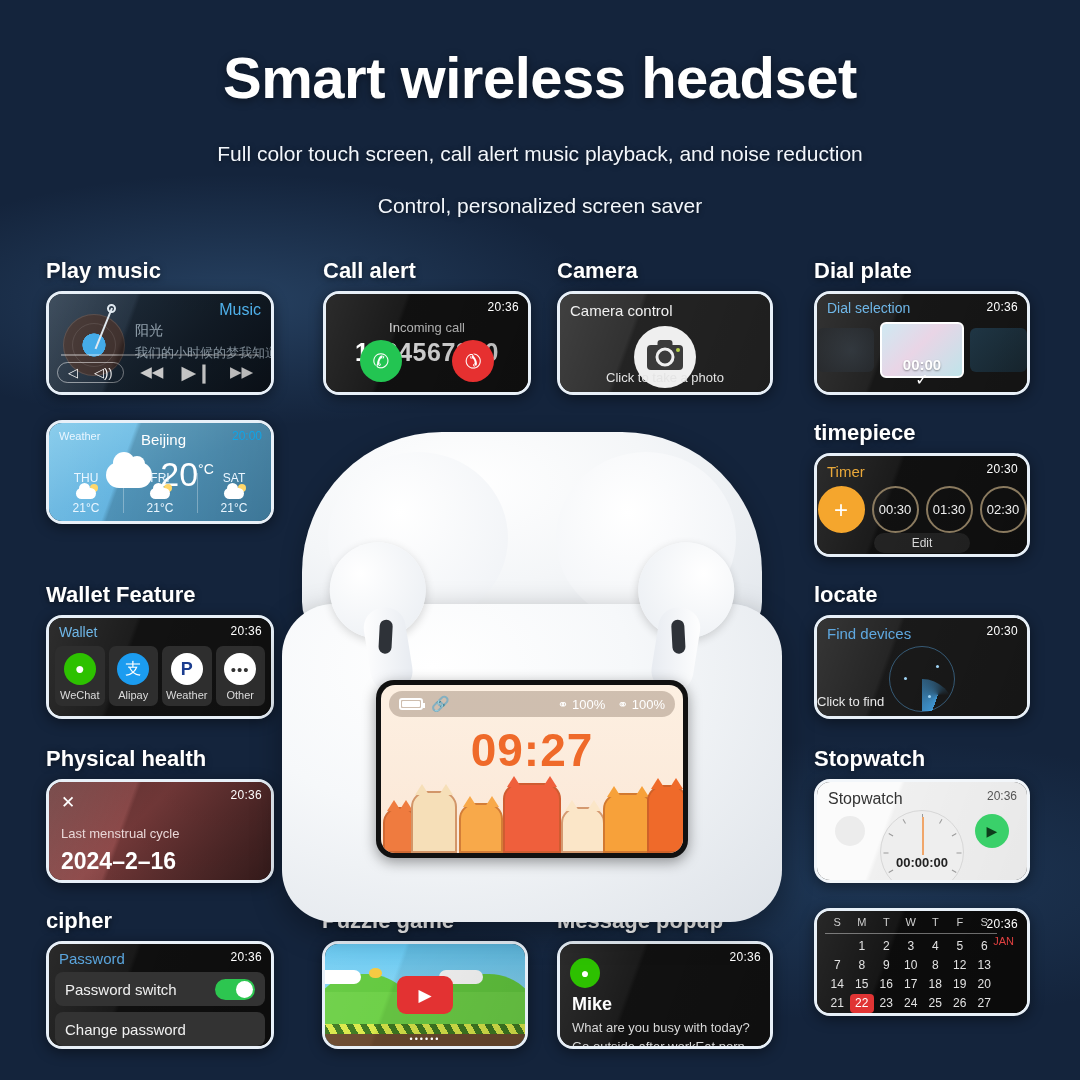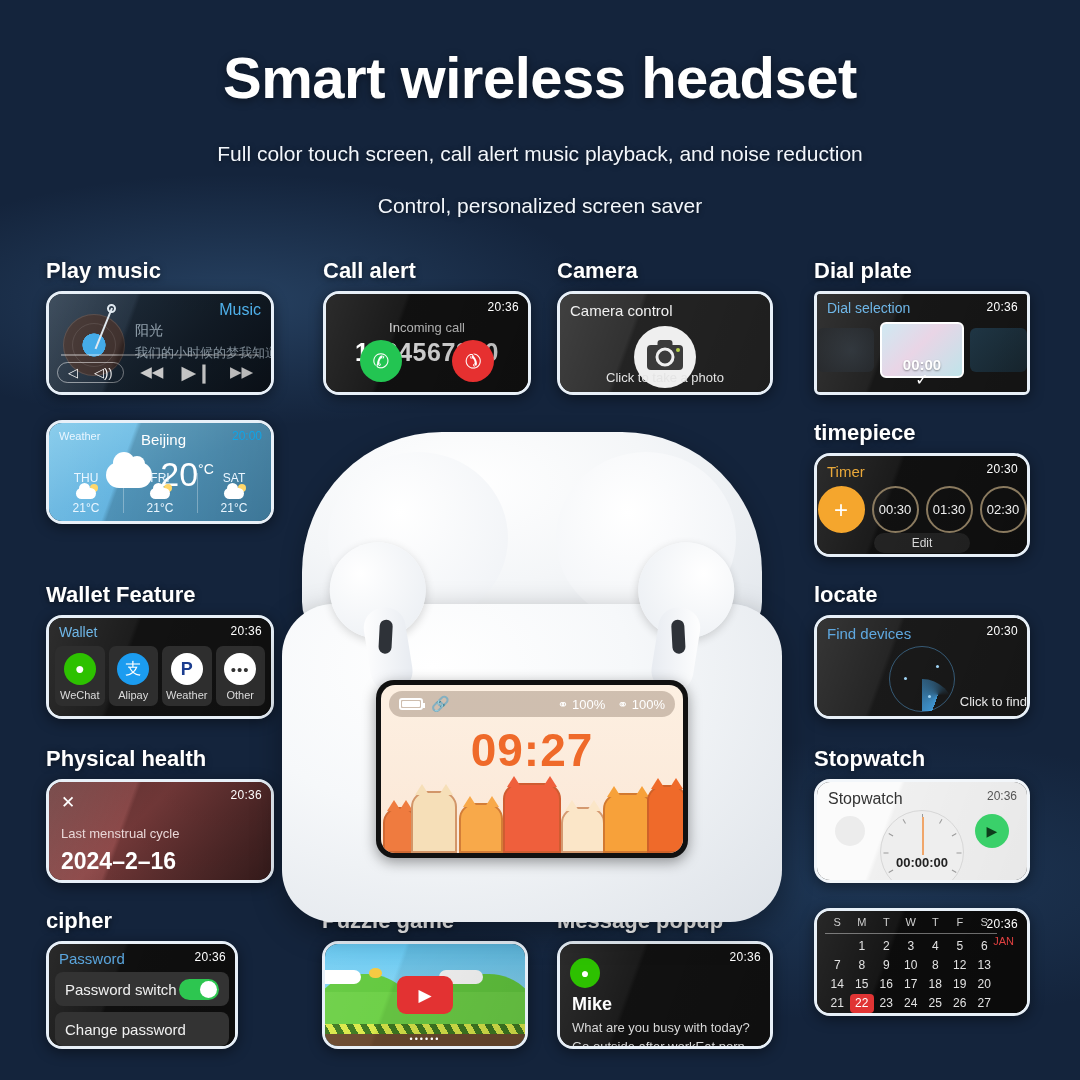--- a/index.html
+++ b/index.html
@@ -157,21 +157,21 @@
   .tm-pill { position:absolute; left:50%; transform:translateX(-50%); bottom:1px; width:96px; height:20px; border-radius:10px; background:rgba(255,255,255,0.10); }
 
   
   .loc-bg { position:absolute; inset:0; background:#1f1f1f; }
   .loc-label { position:absolute; left:10px; top:7px; color:#5fa8e0; font-size:15px; z-index:4; }
   .radar { position:absolute; left:50%; top:28px; transform:translateX(-50%); width:66px; height:66px; border-radius:50%; border:1px solid rgba(90,170,230,0.45); z-index:3; }
   .radar::before { content:""; position:absolute; left:50%; top:50%; width:50%; height:50%;
     background:conic-gradient(from 200deg, rgba(70,170,240,0.85), rgba(70,170,240,0.0) 70%);
     transform-origin:0 0; border-radius:0 100% 0 0; }
   .radar-dot { position:absolute; width:3px; height:3px; border-radius:50%; background:#9fd4f5; }
-  .loc-foot { position:absolute; left:0; right:0; bottom:7px; text-align:right; color:#e8e8e8; font-size:13px; z-index:4; }
+  .loc-foot { position:absolute; left:0; right:0; bottom:7px; text-align:left; color:#e8e8e8; font-size:13px; z-index:4; }
 
   
   .ph-bg { position:absolute; inset:0; background:linear-gradient(135deg,#6b3a3a 0%, #8a4444 40%, #4a2626 100%); }
   .ph-x { position:absolute; left:12px; top:10px; color:#fff; font-size:17px; z-index:4; }
   .ph-t1 { position:absolute; left:12px; top:44px; color:#e9d7d7; font-size:13px; z-index:4; }
   .ph-t2 { position:absolute; left:12px; top:66px; color:#ffffff; font-size:23px; font-weight:bold; z-index:4; }
   .ph-t3 { position:absolute; left:12px; top:96px; color:#e0cccc; font-size:12px; z-index:4; }
 
   
   .sw-bg { position:absolute; inset:0; background:#fbfbfb; }
@@ -337,21 +337,21 @@
           <div class="cam-hump"></div>
         </div>
       </div>
       <div class="cam-foot">Click to take a photo</div>
       <div class="gloss"></div>
     </div>
   </div>
 
   <div class="feat" style="left:814px; top:258px; width:216px;">
     <div class="feat-title">Dial plate</div>
-    <div class="screen" style="height:104px;border-radius:6px;">
+    <div class="screen" style="height:104px;">
       <div class="dial-bg"></div>
       <div class="scr-label">Dial selection</div>
       <div class="clock">20:36</div>
       <div class="dial-row">
         <div class="dial-thumb left"></div>
         <div class="dial-thumb center">
           <div class="dt-time">00:00</div>
         </div>
         <div class="dial-thumb right"></div>
       </div>
@@ -487,21 +487,21 @@
         <div class="sw-tick" style="transform:rotate(300deg);"></div>
         <div class="sw-tick" style="transform:rotate(330deg);"></div>
         <div class="sw-hand"></div>
         <div class="sw-time">00:00:00</div>
       </div>
       <div class="sw-play">▶</div>
       <div class="gloss" style="opacity:0.25;"></div>
     </div>
   </div>
 
-  <div class="feat" style="left:46px; top:908px; width:192px;">
+  <div class="feat" style="left:46px; top:908px; width:228px;">
     <div class="feat-title">cipher</div>
     <div class="screen" style="height:108px;">
       <div class="cy-bg"></div>
       <div class="cy-label">Password</div>
       <div class="clock">20:36</div>
       <div class="cy-row r1">
         <span>Password switch</span>
         <div class="toggle"></div>
       </div>
       <div class="cy-row r2">

